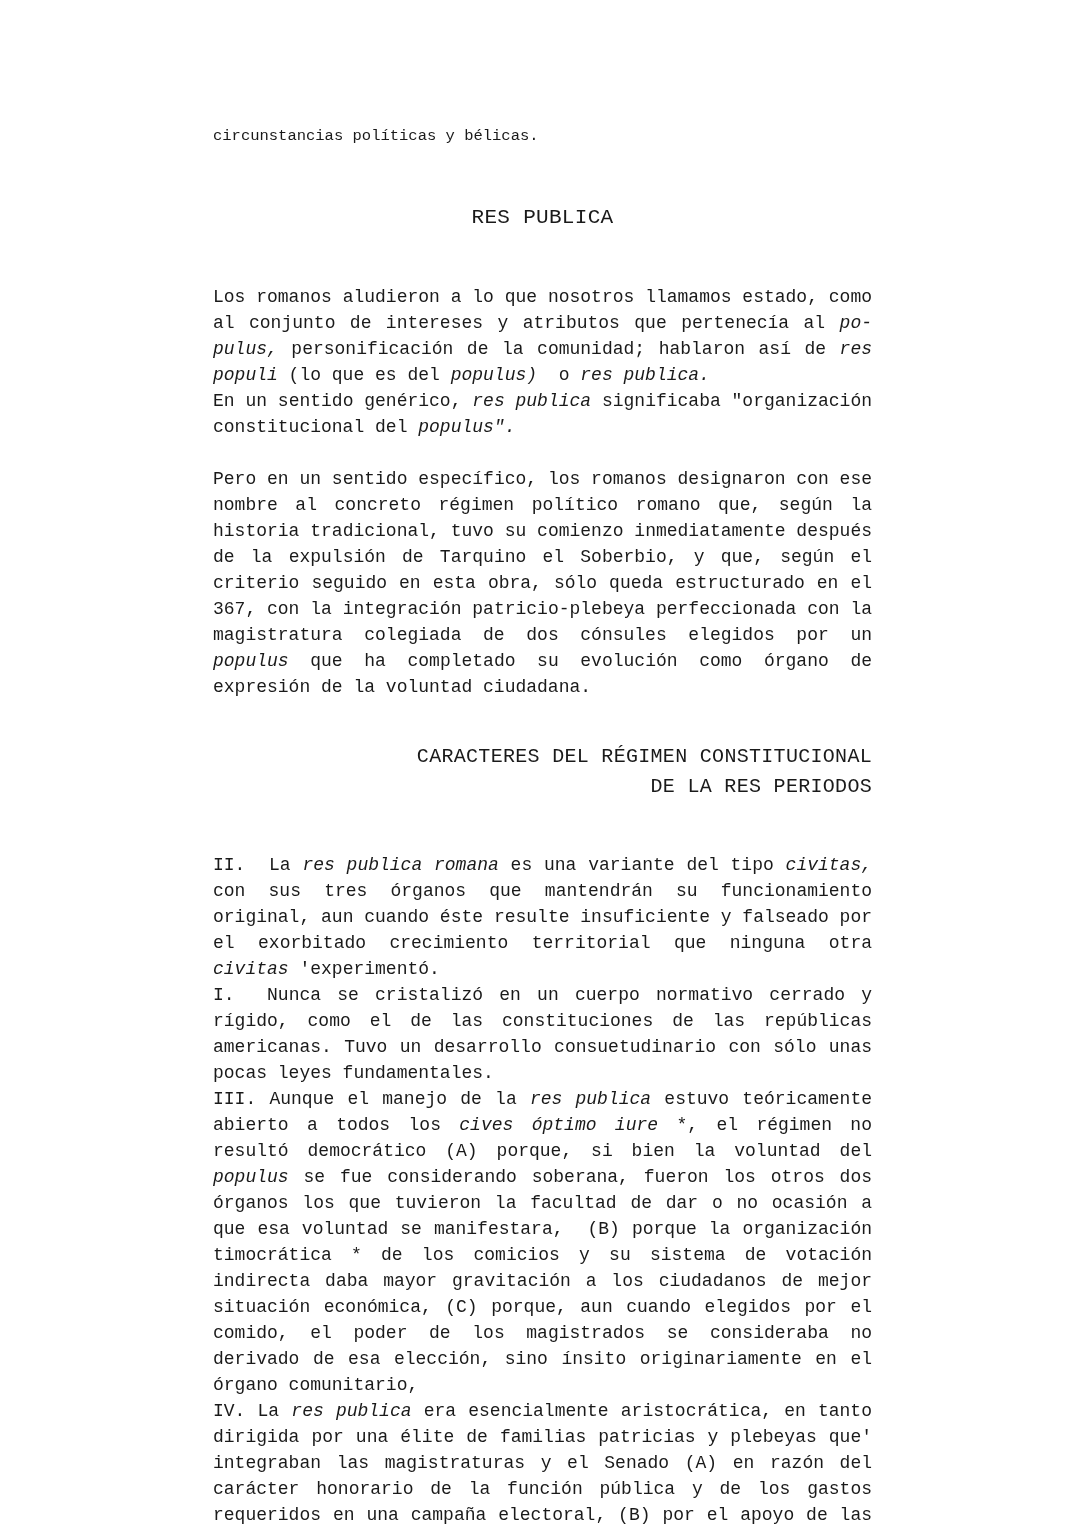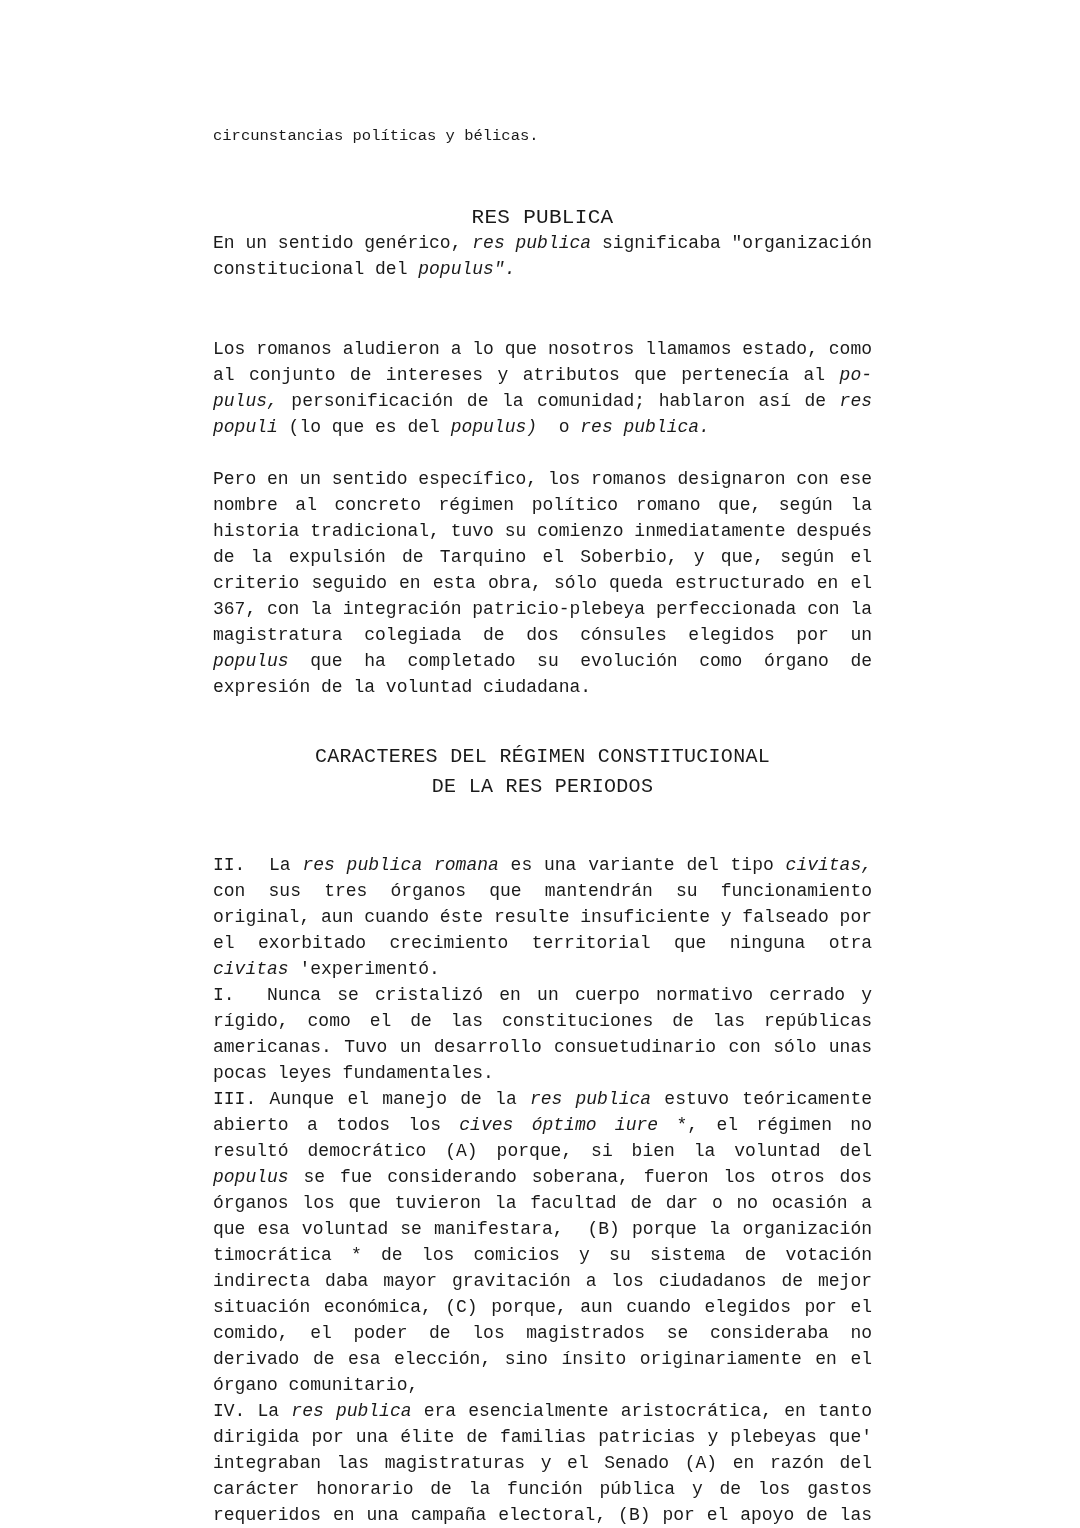--- a/index.html
+++ b/index.html
@@ -48,20 +48,21 @@
     margin-top: 54px;
   }
   .gap-top {
     margin-top: 26px;
   }
   .h2 {
     font-size: 20px;
     line-height: 30px;
     margin: 42px 0 0 0;
     letter-spacing: 0.3px;
+    text-align: right;
   }
   .h-line {
     display: block;
   }
   .items {
     margin-top: 50px;
   }
   .h3-block {
     margin-top: 38px;
   }
@@ -75,23 +76,23 @@
 </head>
 <body>
 
 <div class="page" style="background: rgb(255, 255, 255); color: rgb(26, 26, 26);">
   <div class="content">
 
     <p class="topline">circunstancias políticas y bélicas.</p>
 
     <h1 class="h-center title-main">RES PUBLICA</h1>
 
+    <p class="body just first-group"><span>Los romanos aludieron a lo que nosotros llamamos estado, como al conjunto de intereses y atributos que pertenecía al </span><i>po-pulus,</i><span> personificación de la comunidad; hablaron así de </span><i>res populi</i><span> (lo que es del </span><i>populus)</i><span>&nbsp; o </span><i>res publica.</i></p>
+
     <p class="body just"><span>En un sentido genérico, </span><i>res publica</i><span> significaba "organización constitucional del </span><i>populus".</i></p>
-
-    <p class="body just first-group"><span>Los romanos aludieron a lo que nosotros llamamos estado, como al conjunto de intereses y atributos que pertenecía al </span><i>po-pulus,</i><span> personificación de la comunidad; hablaron así de </span><i>res populi</i><span> (lo que es del </span><i>populus)</i><span>&nbsp; o </span><i>res publica.</i></p>
 
     <p class="body just gap-top"><span>Pero en un sentido específico, los romanos designaron con ese nombre al concreto régimen político romano que, según la historia tradicional, tuvo su comienzo inmediatamente después de la expulsión de Tarquino el Soberbio, y que, según el criterio seguido en esta obra, sólo queda estructurado en el 367, con la integración patricio-plebeya perfeccionada con la magistratura colegiada de dos cónsules elegidos por un </span><i>populus</i><span> que ha completado su evolución como órgano de expresión de la voluntad ciudadana.</span></p>
 
     <h2 class="h-center h2">
       <span class="h-line">CARACTERES DEL RÉGIMEN CONSTITUCIONAL</span>
       <span class="h-line">DE LA RES PERIODOS</span>
     </h2>
 
     <div class="items">
       <p class="body just"><span>II.&nbsp;&nbsp;La </span><i>res publica romana</i><span> es una variante del tipo </span><i>civitas,</i><span> con sus tres órganos que mantendrán su funcionamiento original, aun cuando éste resulte insuficiente y falseado por el exorbitado crecimiento territorial que ninguna otra </span><i>civitas</i><span> 'experimentó.</span></p>

